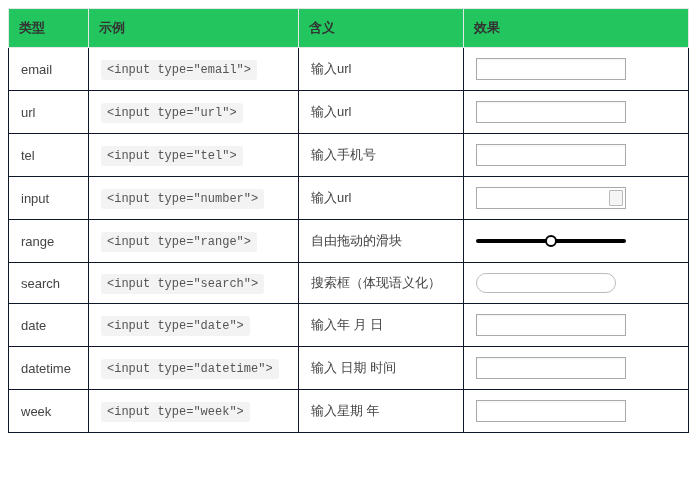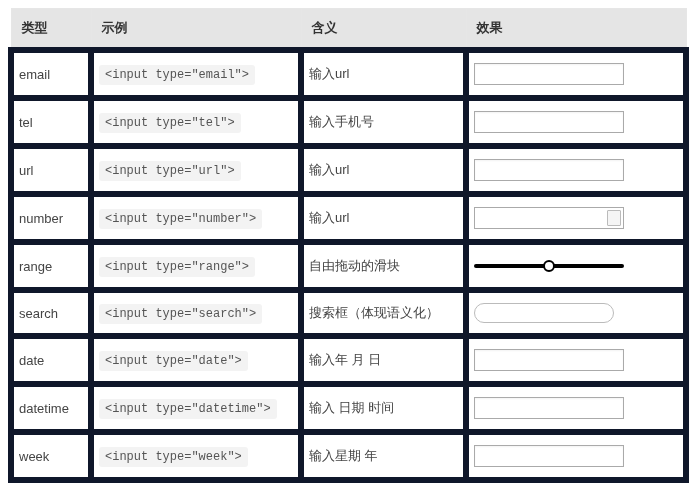--- a/index.html
+++ b/index.html
@@ -13,29 +13,29 @@
     width: 697px;
   }
   table {
     width: 100%;
     border-collapse: collapse;
     table-layout: fixed;
   }
   th {
     text-align: left;
     padding: 10px 10px;
-    background: #e5e5e5;
+    background: #22c55e;
     border: 1px solid #e6e6e6;
     font-weight: 600;
     color: #333;
     font-size: 13px;
   }
   td {
-    padding: 10px 5px;
-    border: 6px solid #0f172a;
+    padding: 10px 12px;
+    border: 1px solid #0f172a;
     vertical-align: middle;
     font-size: 13px;
     color: #444;
   }
   code.snippet {
     font-family: Consolas, Monaco, "Courier New", monospace;
     font-size: 12px;
     background: #f3f3f3;
     padding: 3px 6px;
     border-radius: 3px;
@@ -144,37 +144,37 @@
   <tbody id="tbody">
       <tr>
         <td>email</td>
         <td><code class="snippet">&lt;input type="email"&gt;</code></td>
         <td>输入url</td>
         <td>
           <div class="fx-input"></div>
         </td>
       </tr>
       <tr>
+        <td>url</td>
+        <td><code class="snippet">&lt;input type="url"&gt;</code></td>
+        <td>输入url</td>
+        <td>
+          <div class="fx-input"></div>
+        </td>
+      </tr>
+      <tr>
         <td>tel</td>
         <td><code class="snippet">&lt;input type="tel"&gt;</code></td>
         <td>输入手机号</td>
         <td>
           <div class="fx-input"></div>
         </td>
       </tr>
       <tr>
-        <td>url</td>
-        <td><code class="snippet">&lt;input type="url"&gt;</code></td>
-        <td>输入url</td>
-        <td>
-          <div class="fx-input"></div>
-        </td>
-      </tr>
-      <tr>
-        <td>number</td>
+        <td>input</td>
         <td><code class="snippet">&lt;input type="number"&gt;</code></td>
         <td>输入url</td>
         <td>
           <div class="fx-number">
             <span class="fx-spin-up"></span>
             <span class="fx-spin-down"></span>
           </div>
         </td>
       </tr>
       <tr>

